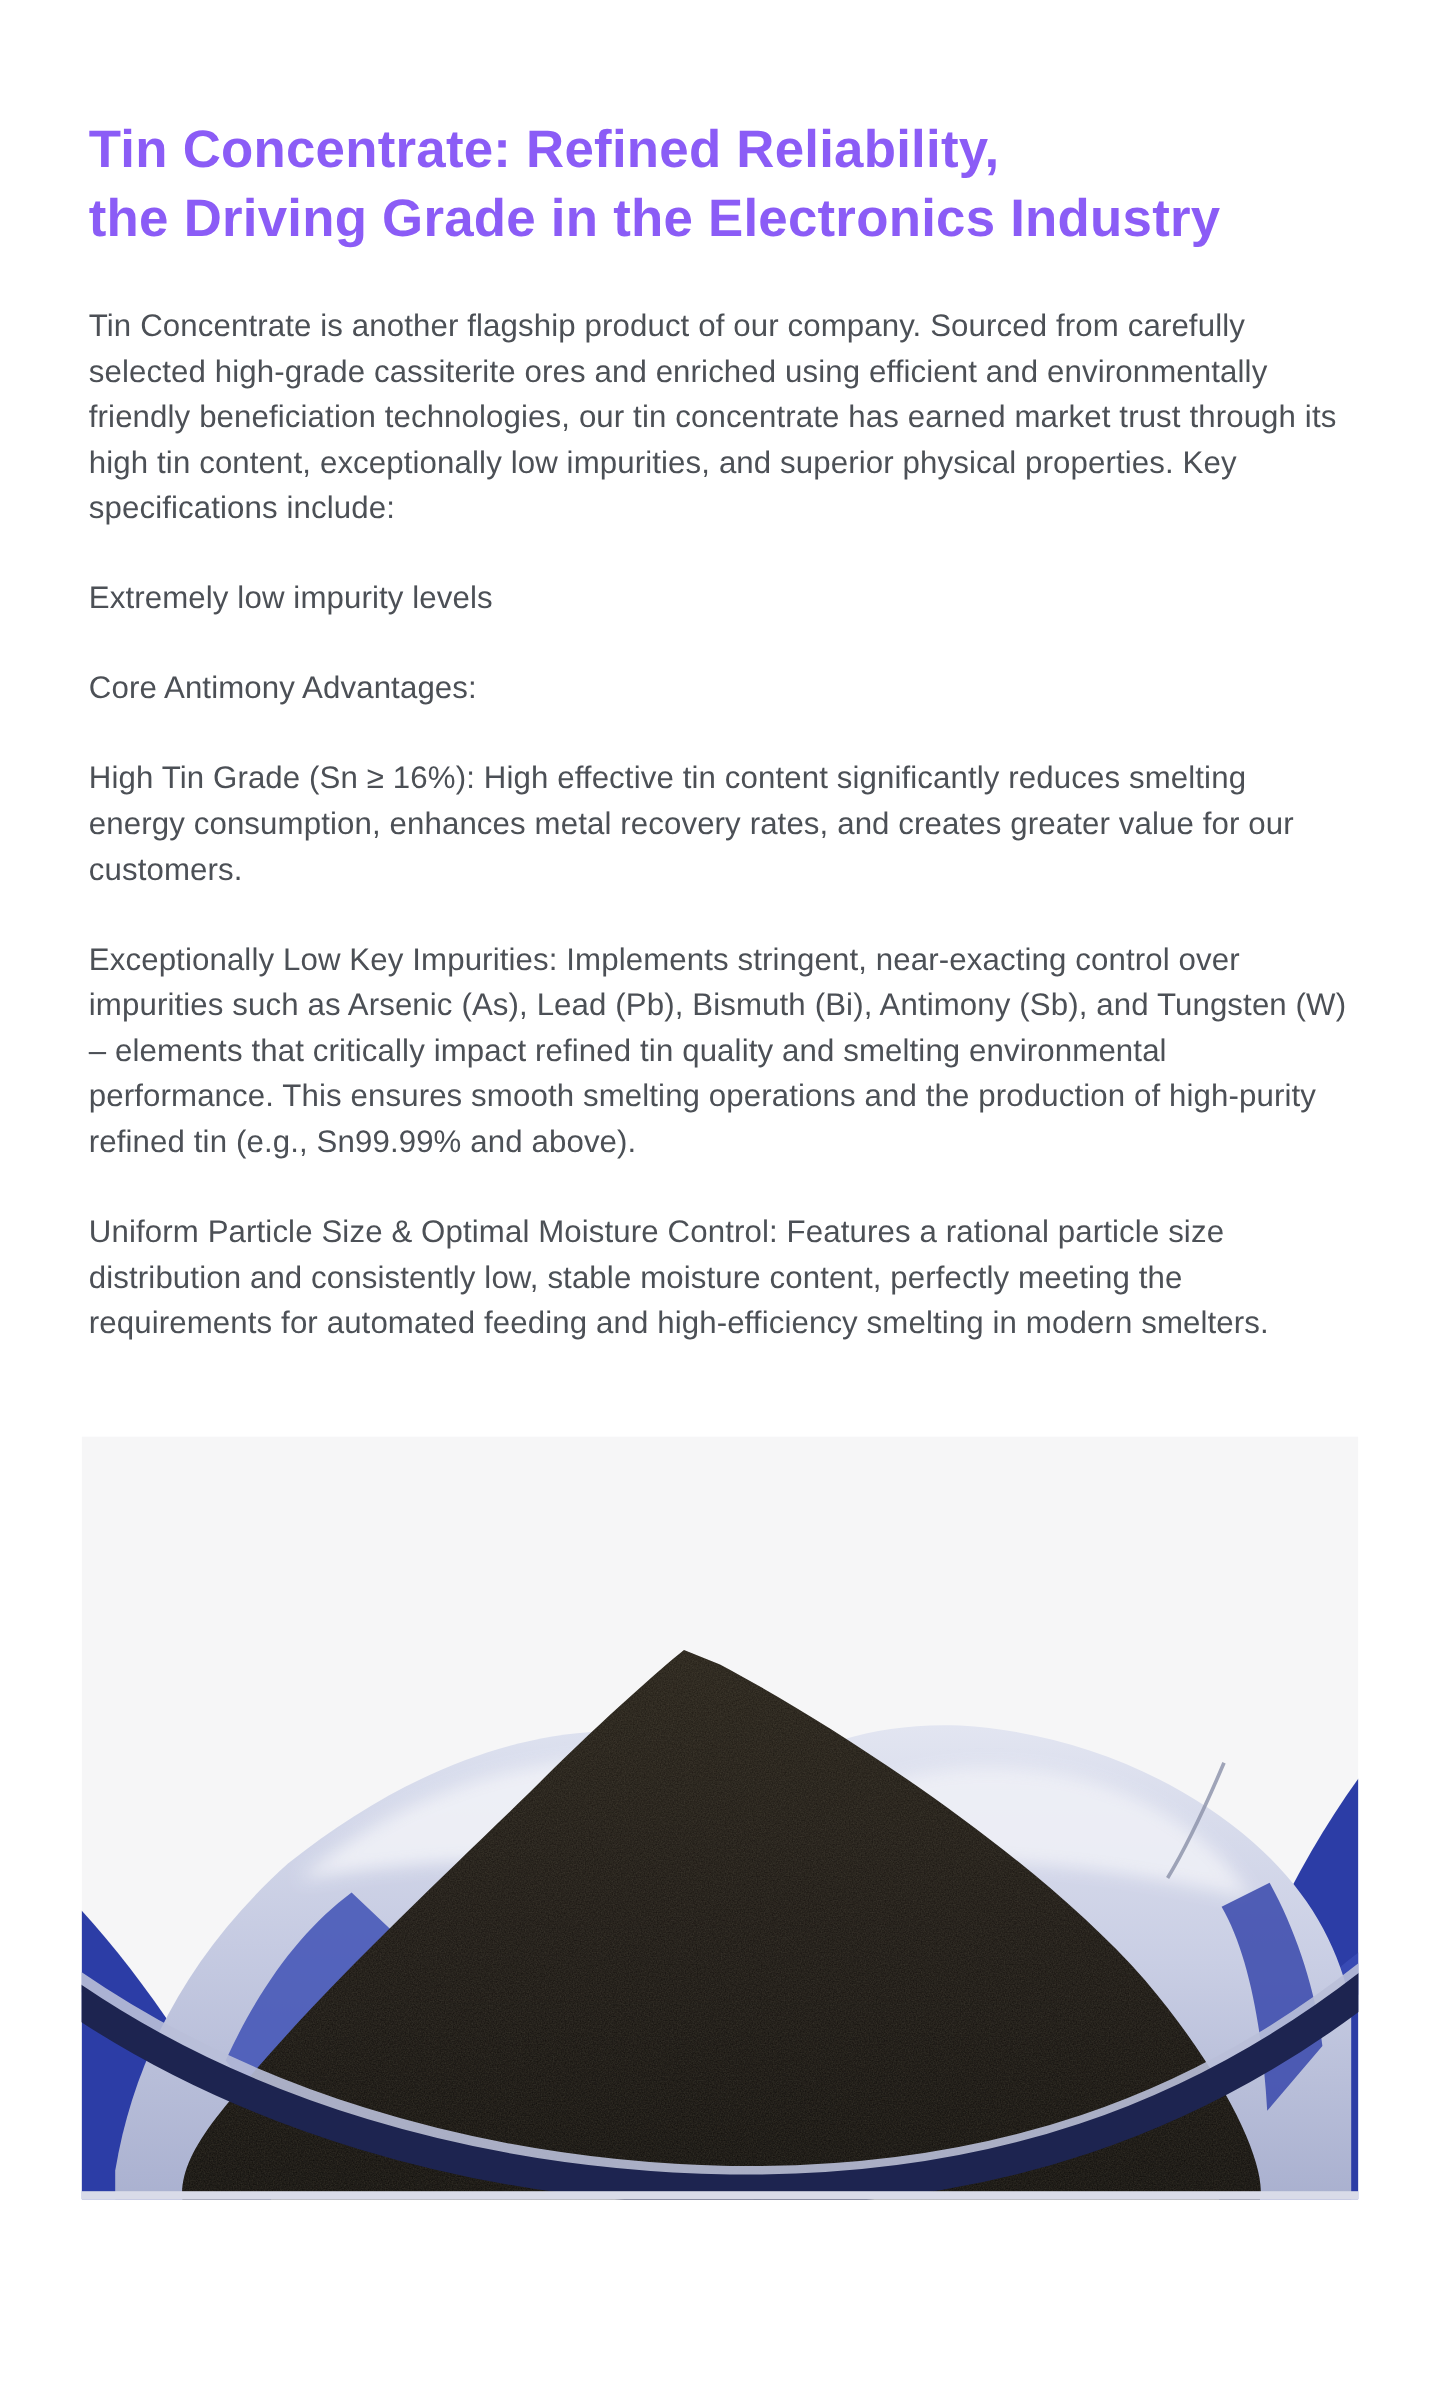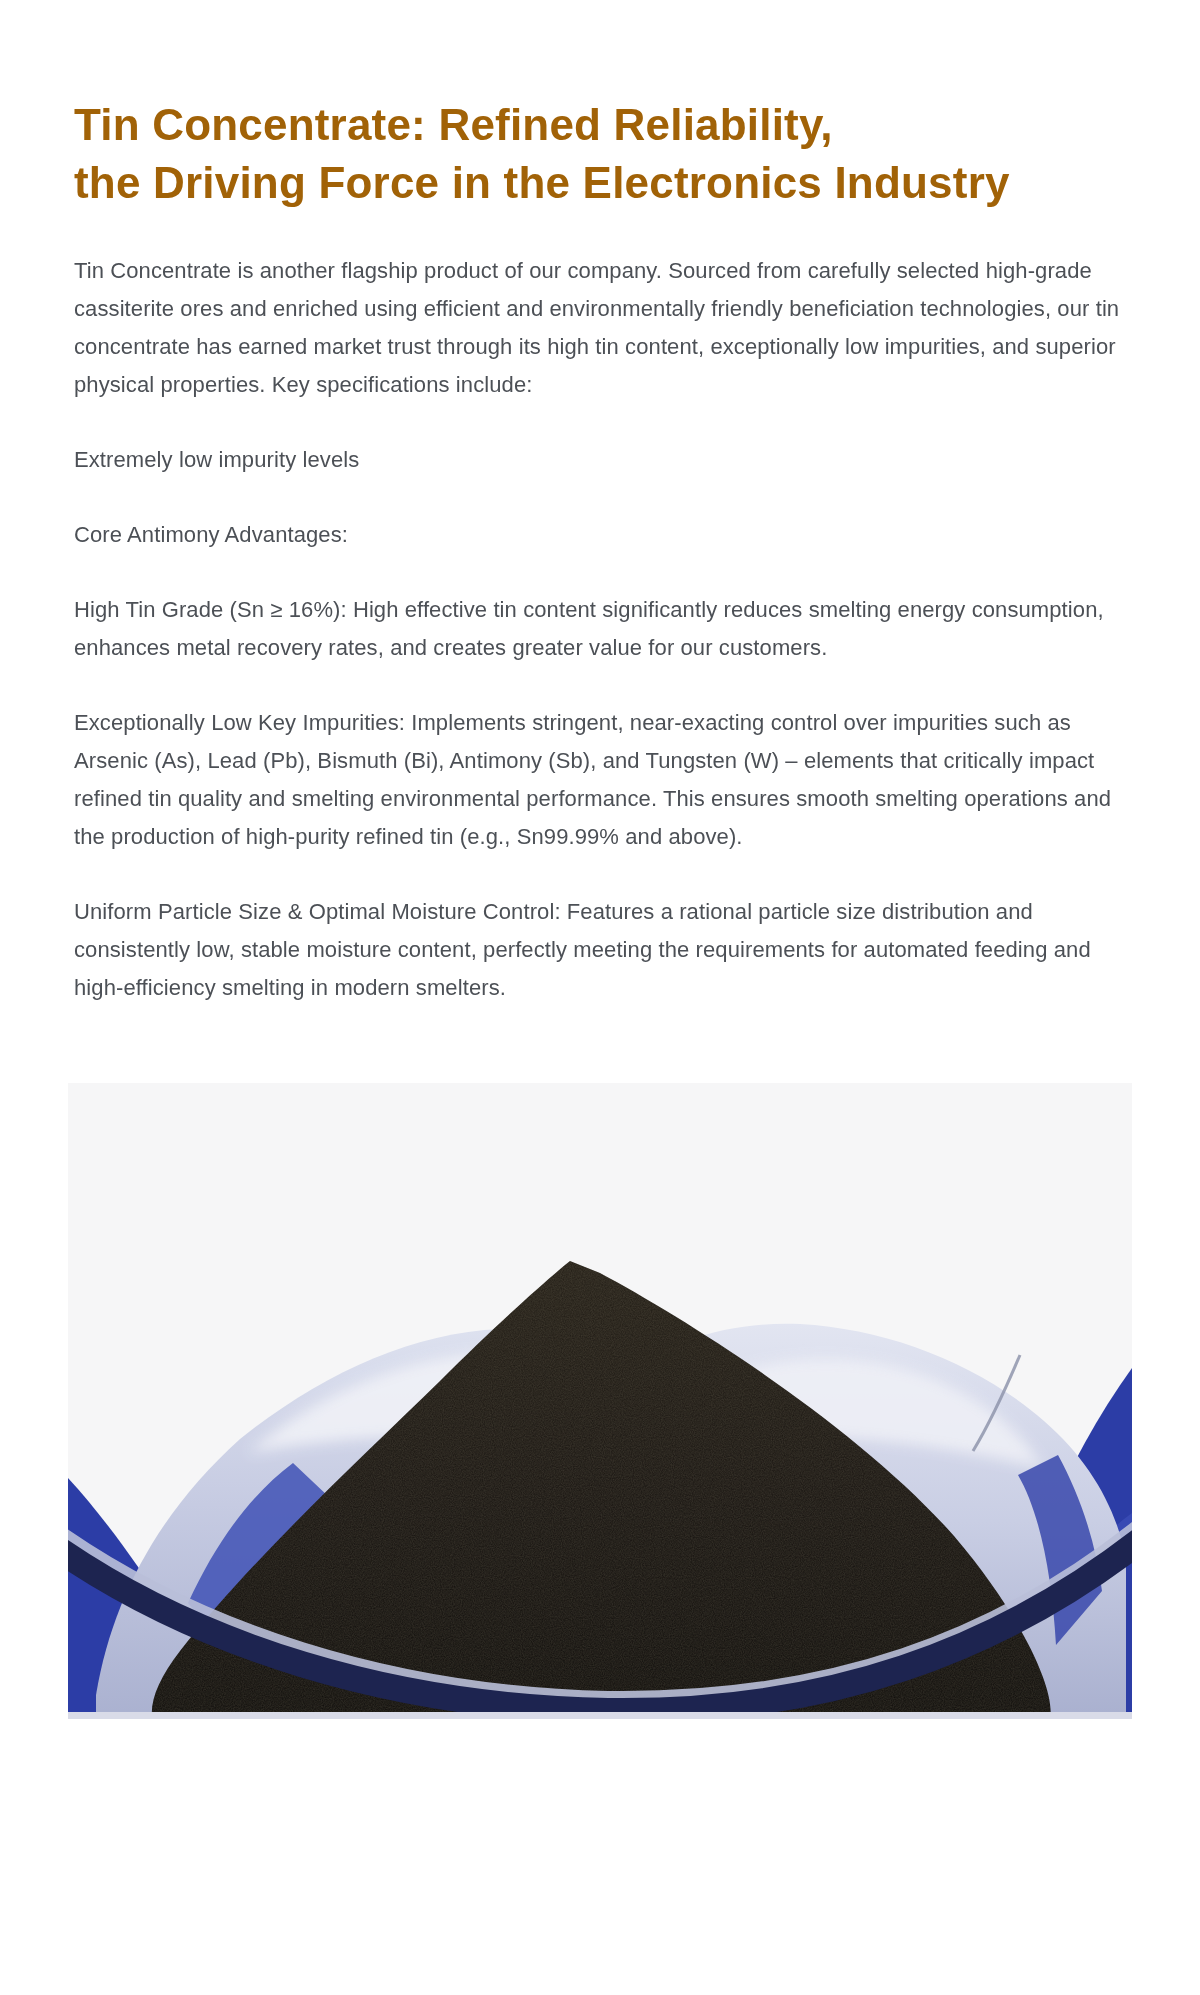--- a/index.html
+++ b/index.html
@@ -17,27 +17,27 @@
     width: 1064px;
     margin: 0;
     padding: 96px 0 0 74px;
   }
   h1.title {
     margin: 0 0 40px 0;
     font-size: 44px;
     line-height: 58px;
     font-weight: 700;
     letter-spacing: 0.2px;
-    color: #a16207;
+    color: #8b5cf6;
   }
   h1.title .t-line { display: block; }
   p.body-par {
     margin: 0 0 37px 0;
     width: 1050px;
-    font-size: 22px;
+    font-size: 26px;
     line-height: 38px;
     font-weight: 400;
     color: #4c5056;
     letter-spacing: 0.1px;
   }
   figure.photo {
     margin: 76px 0 0 -6px;
     padding: 0;
     width: 1064px;
     height: 636px;
@@ -46,21 +46,21 @@
   figure.photo svg { display: block; }
 </style>
 </head>
 <body>
 
 <main>
   <article class="article">
 
     <h1 class="title">
       <span class="t-line">Tin Concentrate: Refined Reliability,</span>
-      <span class="t-line">the Driving Force in the Electronics Industry</span>
+      <span class="t-line">the Driving Grade in the Electronics Industry</span>
     </h1>
 
     <p class="body-par">Tin Concentrate is another flagship product of our company. Sourced from carefully selected high-grade cassiterite ores and enriched using efficient and environmentally friendly beneficiation technologies, our tin concentrate has earned market trust through its high tin content, exceptionally low impurities, and superior physical properties. Key specifications include:</p>
 
 
     <p class="body-par">Extremely low impurity levels</p>
 
     <p class="body-par">Core Antimony Advantages:</p>
 
     <p class="body-par">High Tin Grade (Sn ≥ 16%): High effective tin content significantly reduces smelting energy consumption, enhances metal recovery rates, and creates greater value for our customers.</p>

